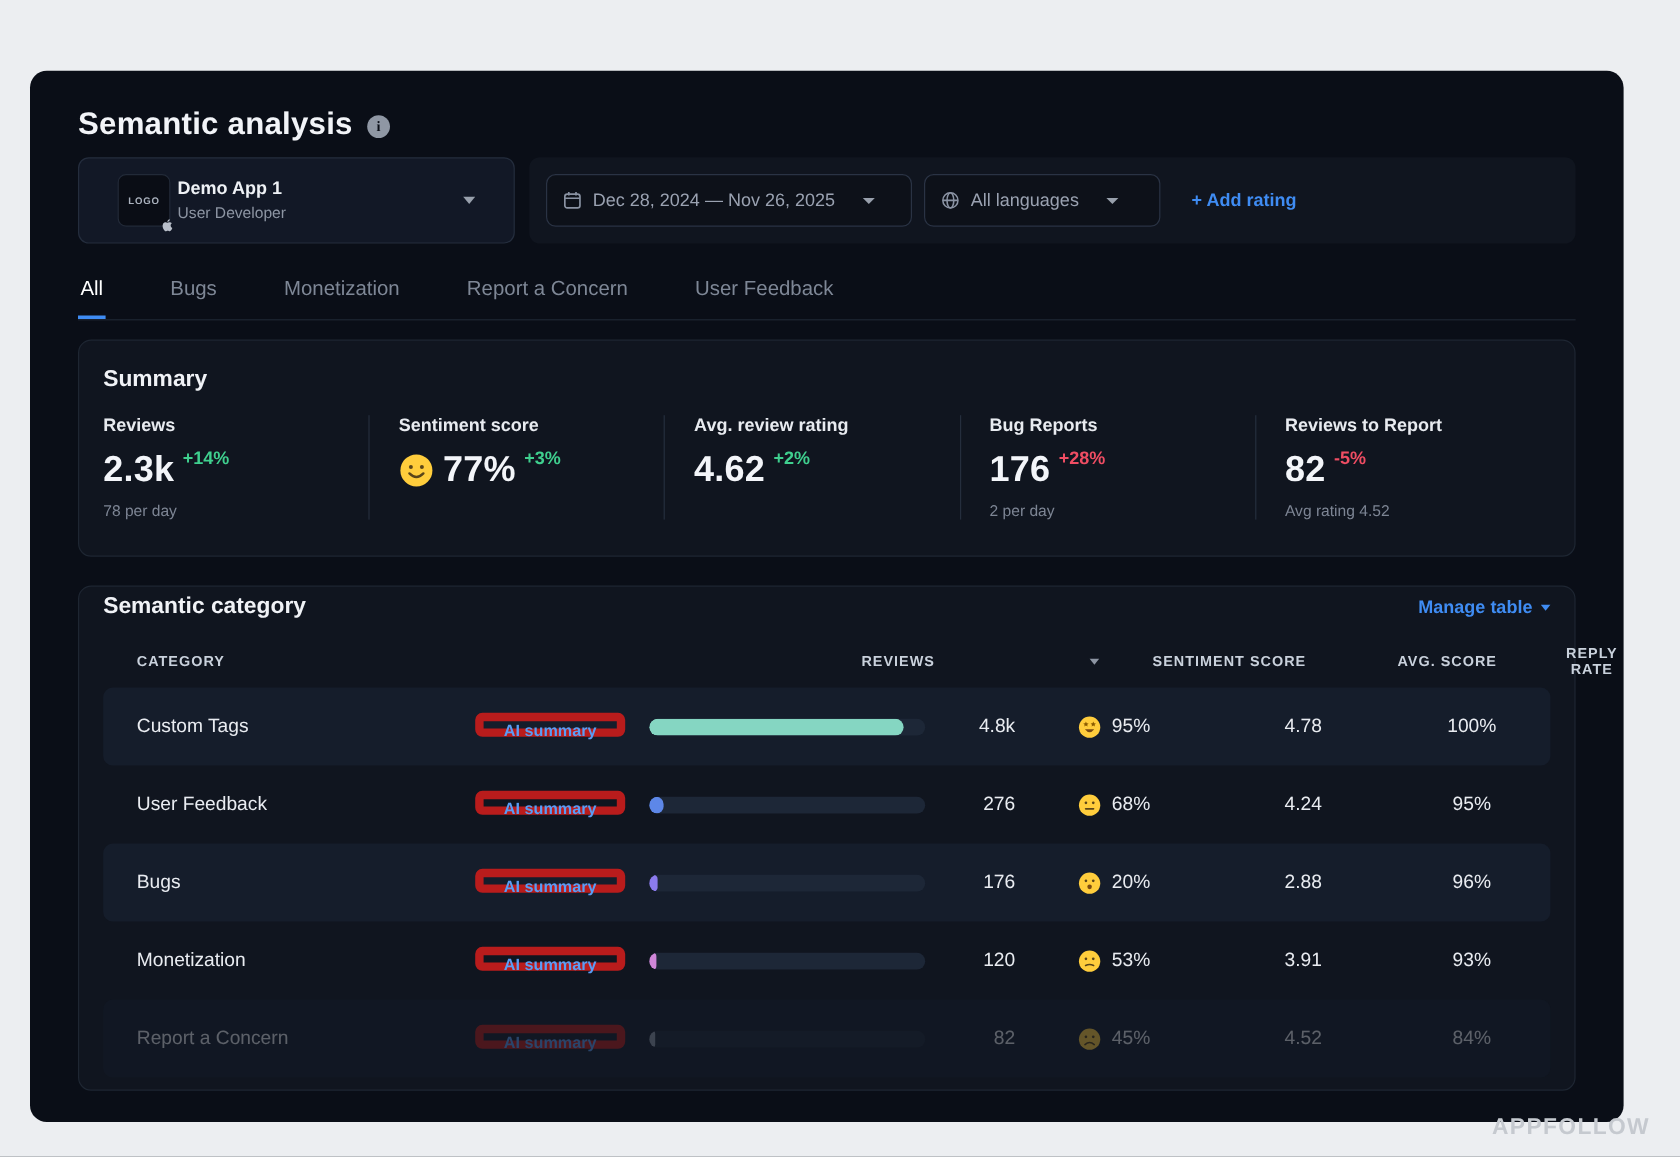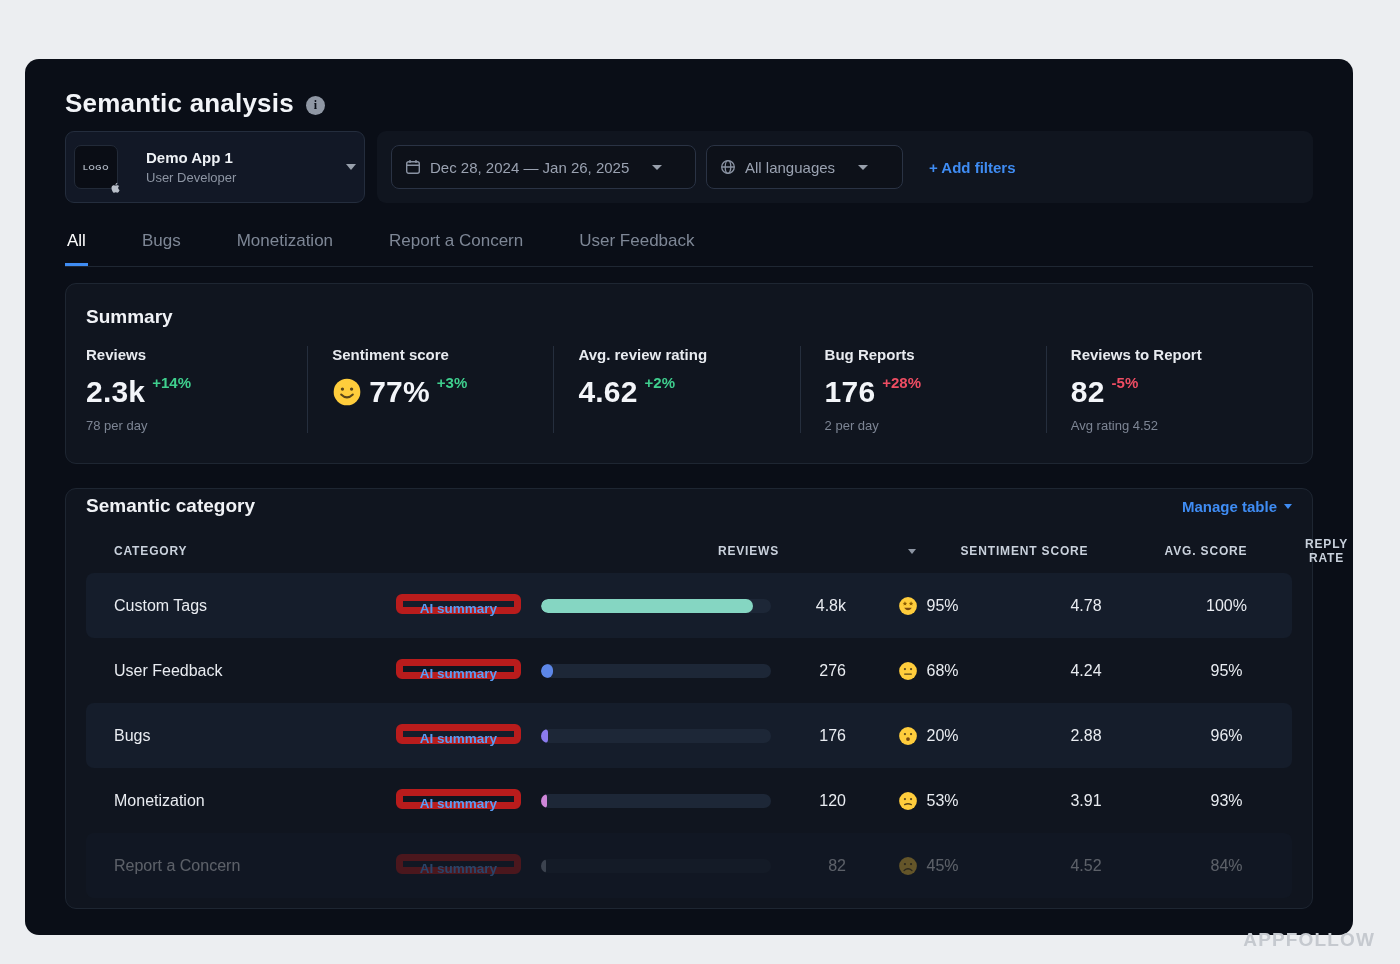--- a/index.html
+++ b/index.html
@@ -23,22 +23,22 @@
   .info-dot {
     width: 19px; height: 19px; border-radius: 50%; background: #8f97a4;
     color: #0a0e17; font-size: 12px; font-weight: bold; font-family: "Liberation Serif", serif;
     display: inline-flex; align-items: center; justify-content: center; margin-top: 4px;
     cursor: pointer;
   }
 
   
   .controls { display: flex; margin-top: 8px; height: 72px; gap: 12px; }
   .app-select {
-    width: 300px; height: 72px; background: #121826; border: 1px solid #242d3d;
-    border-radius: 9px; display: flex; align-items: center; padding: 0 8px; gap: 28px;
+    width: 364px; height: 72px; background: #121826; border: 1px solid #242d3d;
+    border-radius: 9px; display: flex; align-items: center; padding: 0 32px; gap: 6px;
     cursor: pointer;
   }
   .logo-box {
     position: relative; width: 44px; height: 44px; border-radius: 7px;
     background: #0a0d15; border: 1px solid #222a38; flex: none;
     display: flex; align-items: center; justify-content: center;
   }
   .logo-box span { color: #aab1bd; font-size: 8px; font-weight: bold; letter-spacing: .08em; }
   .platform-badge { position: absolute; right: -5px; bottom: -6px; line-height: 0; }
   .app-texts { display: flex; flex-direction: column; gap: 4px; }
@@ -156,35 +156,35 @@
       <div class="filter-panel">
         <div class="select-box date-box">
           <span style="line-height:0">
             <svg width="16" height="16" viewBox="0 0 16 16" fill="none" stroke="#8a93a3" stroke-width="1.4">
                 <rect x="1.7" y="2.7" width="12.6" height="11.6" rx="2"></rect>
                 <line x1="1.7" y1="6.2" x2="14.3" y2="6.2"></line>
                 <line x1="5" y1="1" x2="5" y2="4"></line>
                 <line x1="11" y1="1" x2="11" y2="4"></line>
               </svg>
           </span>
-          <span class="txt">Dec 28, 2024 — Jan 26, 2025</span>
+          <span class="txt">Dec 28, 2024 — Nov 26, 2025</span>
           <span class="chev"></span>
         </div>
         <div class="select-box lang-box">
           <span style="line-height:0">
             <svg width="16" height="16" viewBox="0 0 16 16" fill="none" stroke="#8a93a3" stroke-width="1.3">
                 <circle cx="8" cy="8" r="6.3"></circle>
                 <ellipse cx="8" cy="8" rx="2.8" ry="6.3"></ellipse>
                 <line x1="1.7" y1="8" x2="14.3" y2="8"></line>
               </svg>
           </span>
           <span class="txt">All languages</span>
           <span class="chev"></span>
         </div>
-        <span class="add-filters">+ Add filters</span>
+        <span class="add-filters">+ Add rating</span>
       </div>
     </div>
 
     <div class="tabs">
         <button class="tab active">All</button>
         <button class="tab">Bugs</button>
         <button class="tab">Monetization</button>
         <button class="tab">Report a Concern</button>
         <button class="tab">User Feedback</button>
       </div>

